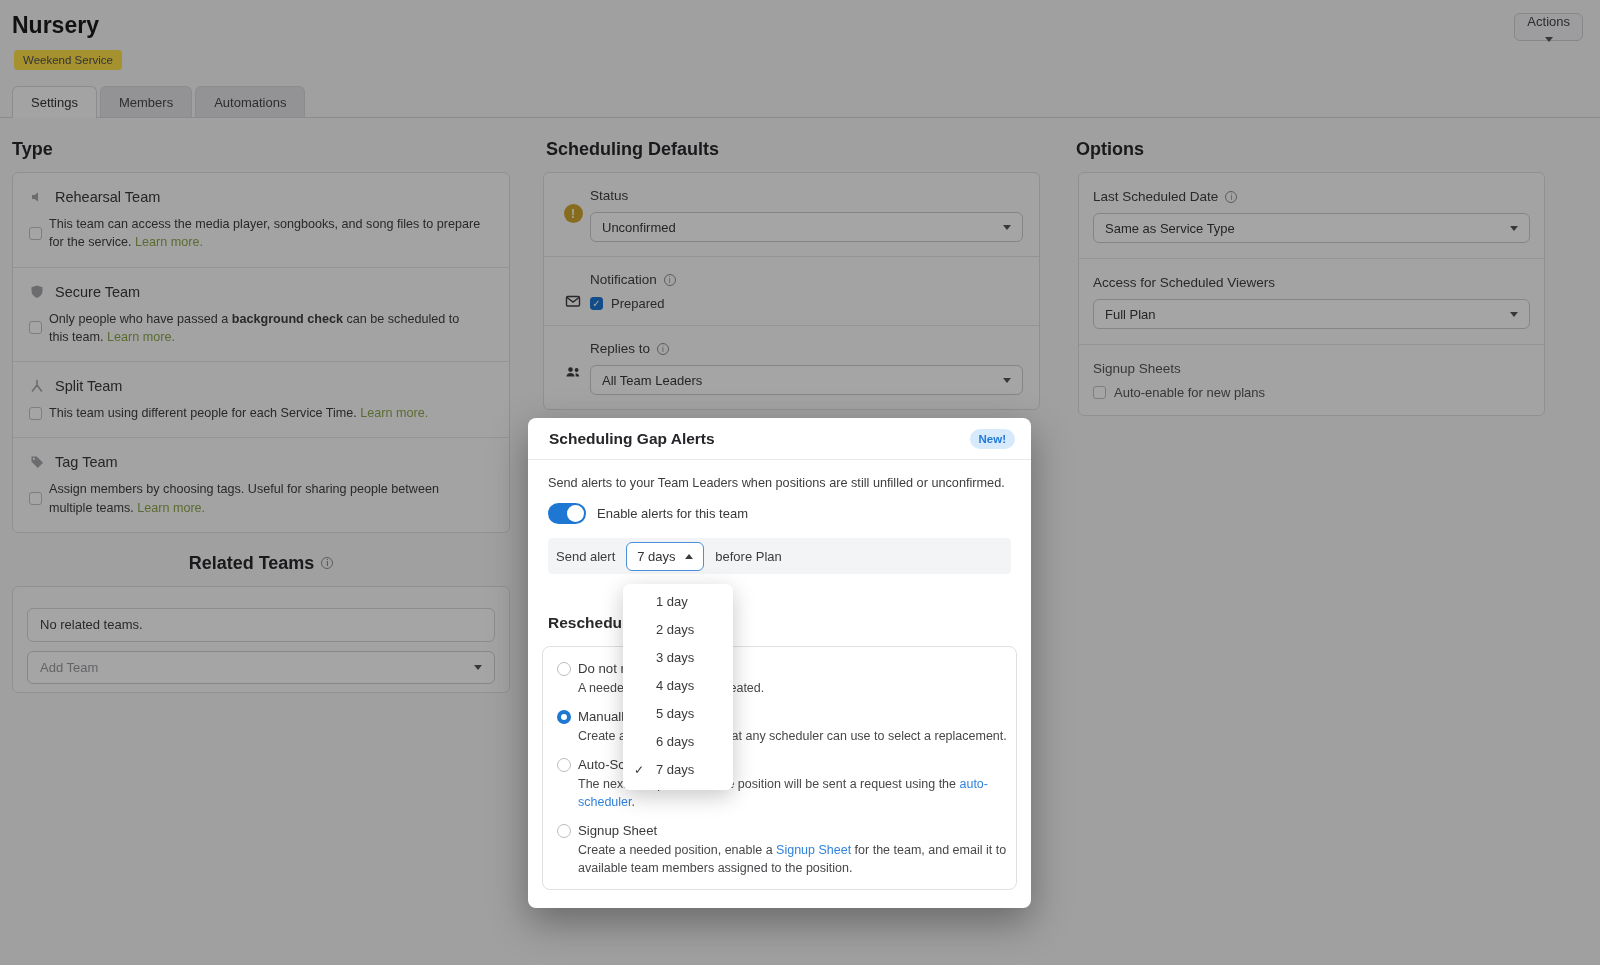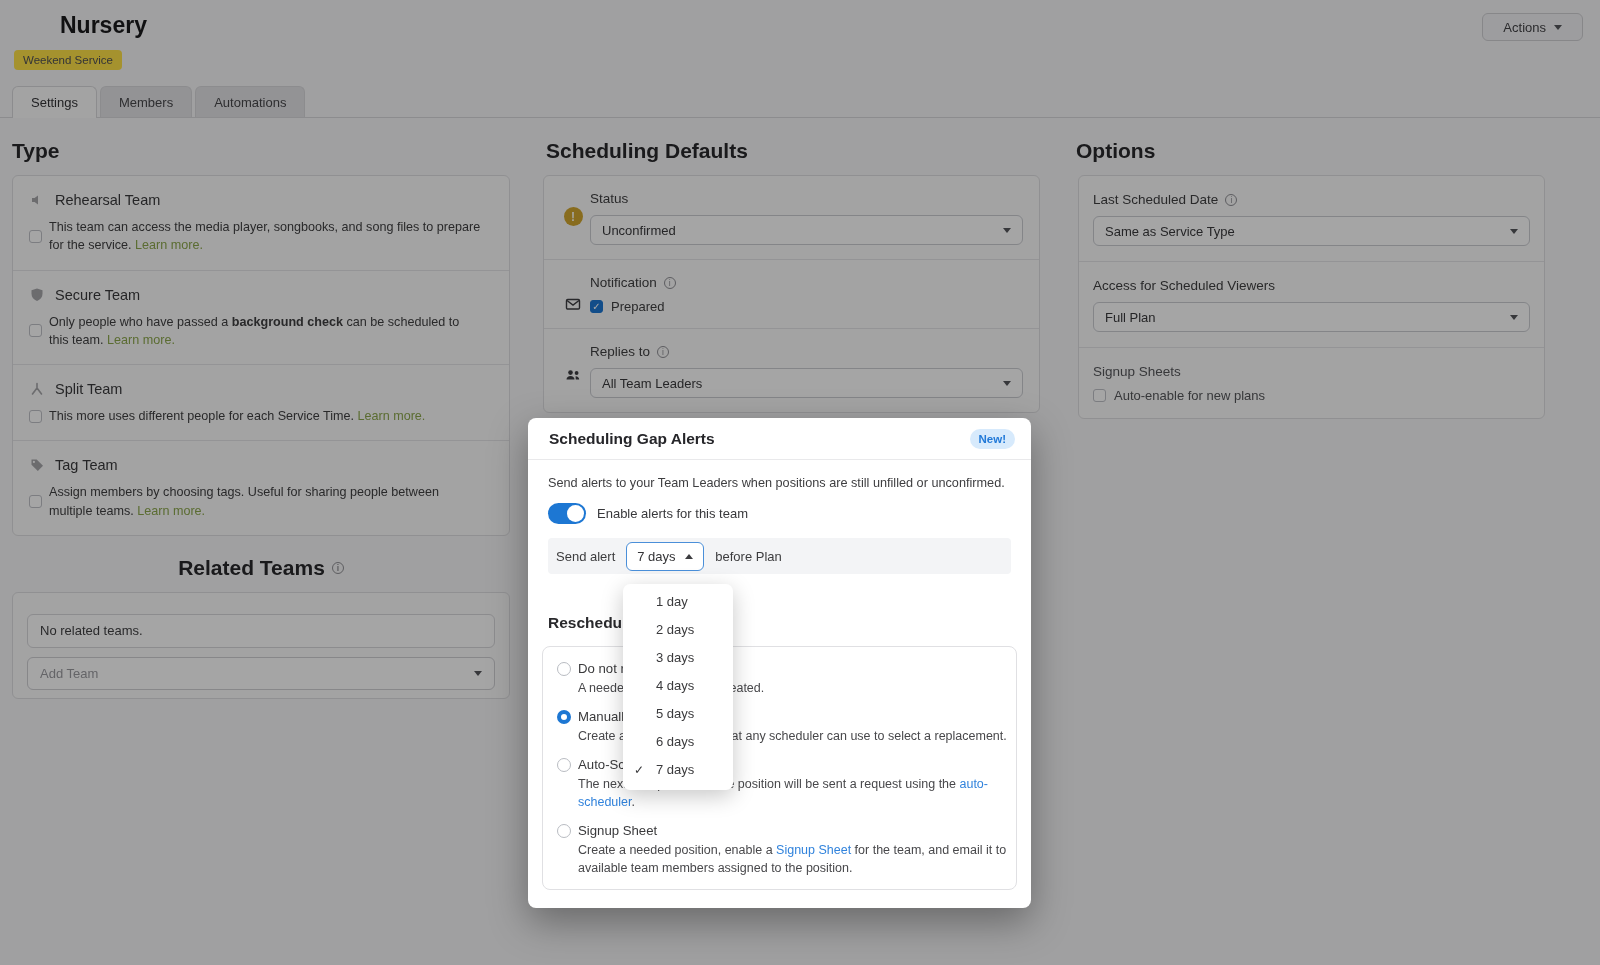--- a/index.html
+++ b/index.html
@@ -4,38 +4,38 @@
 <style>
   * { margin:0; padding:0; box-sizing:border-box; }
   html,body { width:1600px; height:965px; }
   body {
     position:relative; overflow:hidden;
     background:#f6f6f7;
     font-family:"Liberation Sans", sans-serif;
     color:#3c3c3e;
   }
   
-  .h1 { position:absolute; left:12px; top:12px; font-size:23px; font-weight:600; color:#1b1b1d;margin-left:48px; }
+  .h1 { position:absolute; left:12px; top:12px; font-size:23px; font-weight:600; color:#1b1b1d; }
   .svc-badge { position:absolute; left:14px; top:50px; background:#fde047; color:#515155;
     font-size:11.5px; padding:4px 9px; border-radius:4px; }
   .actions-btn { position:absolute; right:17px; top:13px; height:28px; display:flex; align-items:center; gap:8px;
-    background:#f2f2f4; border:1px solid #cfcfd3; border-radius:6px; padding:0 20px;
-    font-size:13px; color:#424246; font-family:inherit; cursor:pointer; }
+    background:#f2f2f4; border:1px solid #cfcfd3; border-radius:6px; padding:0 12px;
+    font-size:13px; color:#424246; font-family:inherit; cursor:pointer;flex-direction:column; }
   .tabs { position:absolute; left:12px; top:86px; display:flex; gap:3px; }
   .tab { height:32px; display:flex; align-items:center; padding:0 18px; font-size:13px; color:#47474b;
     background:#e2e2e5; border:1px solid #d8d8db; border-bottom:none; border-radius:6px 6px 0 0; cursor:pointer; }
   .tab.active { background:#fafafa; color:#333336; position:relative; z-index:2; }
   .tabline { position:absolute; left:0; top:117px; width:1600px; height:1px; background:#d8d8db; }
 
   
   .col { position:absolute; top:133px; }
   .col-left { left:12px; width:498px; }
   .col-mid { left:543px; width:497px; }
   .col-right { left:1078px; width:467px; }
-  .sec-h { margin:6px 0 12px; font-size:21px; font-weight:600; color:#29292c; display:flex; align-items:center; gap:7px; }
+  .sec-h { margin:6px 0 12px; font-size:18px; font-weight:600; color:#29292c; display:flex; align-items:center; gap:7px; }
   .card { border:1px solid #dedee1; border-radius:6px; background:#fafafa; }
 
   .type-row { padding:16px 16px 15px; border-bottom:1px solid #e3e3e6; }
   .type-row:last-child { border-bottom:none; }
   .type-title { display:flex; align-items:center; gap:10px; margin-bottom:10px; font-size:14.5px; color:#3a3a3c; }
   .ticon { width:16px; height:16px; display:inline-flex; }
   .type-desc { display:flex; align-items:center; gap:7px; }
   .type-desc p { font-size:12.6px; line-height:1.45; color:#3f3f41; }
   .type-row:nth-of-type(1) p { width:458px; }
   .type-row:nth-of-type(2) p { width:420px; }
@@ -166,21 +166,21 @@
         <div class="type-title">
           <span class="ticon">
               <svg viewBox="0 0 16 16" width="16" height="16">
                 <path d="M8 2.5V7M8 7l-4.5 6M8 7l4.5 6" stroke="#a6a6aa" stroke-width="1.6" fill="none" stroke-linecap="round"></path>
               </svg>
             </span>
           <span>Split Team</span>
         </div>
         <div class="type-desc">
           <span class="cb"></span>
-          <p><span>This more uses different people for each Service Time. </span><b></b><span></span><a class="glink">Learn more.</a></p>
+          <p><span>This team using different people for each Service Time. </span><b></b><span></span><a class="glink">Learn more.</a></p>
         </div>
       </div>
 
       <div class="type-row">
         <div class="type-title">
           <span class="ticon">
               <svg viewBox="0 0 16 16" width="16" height="16">
                 <path d="M2.5 2.5h5.2L14 8.8 8.8 14 2.5 7.7z" fill="#a6a6aa"></path>
                 <circle cx="4.9" cy="4.9" r="1.1" fill="#fafafa"></circle>
               </svg>

